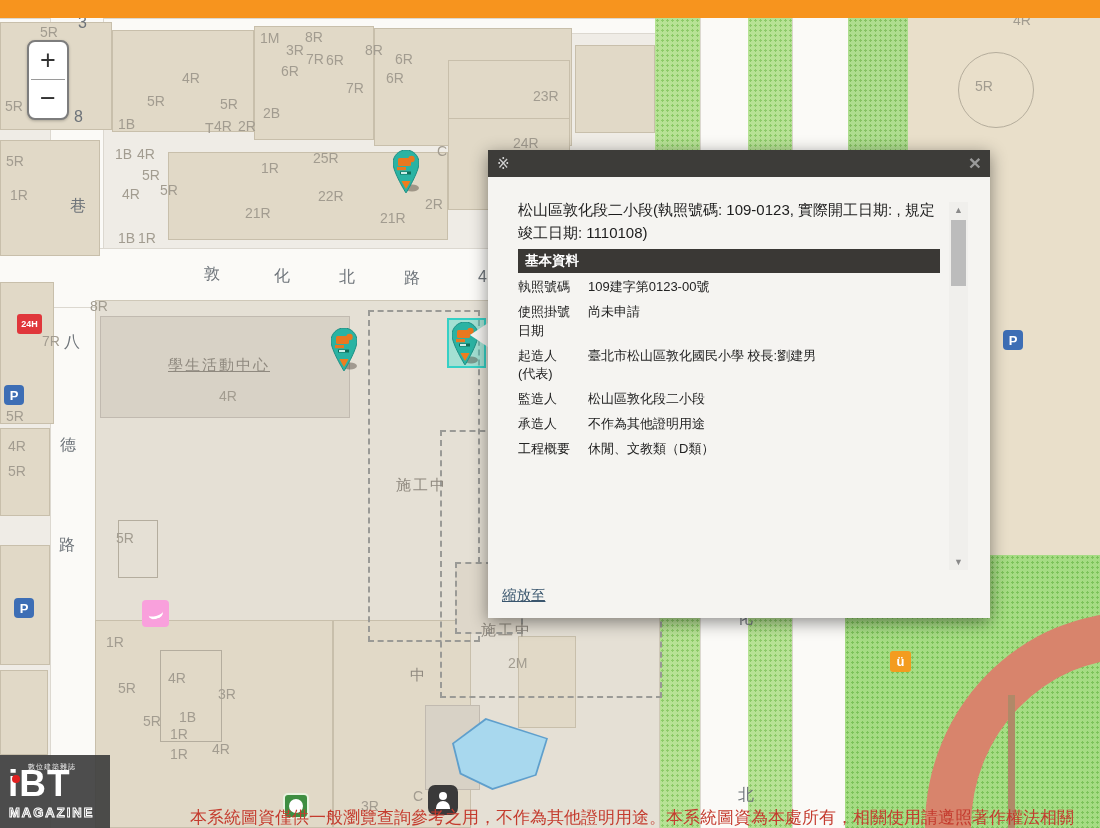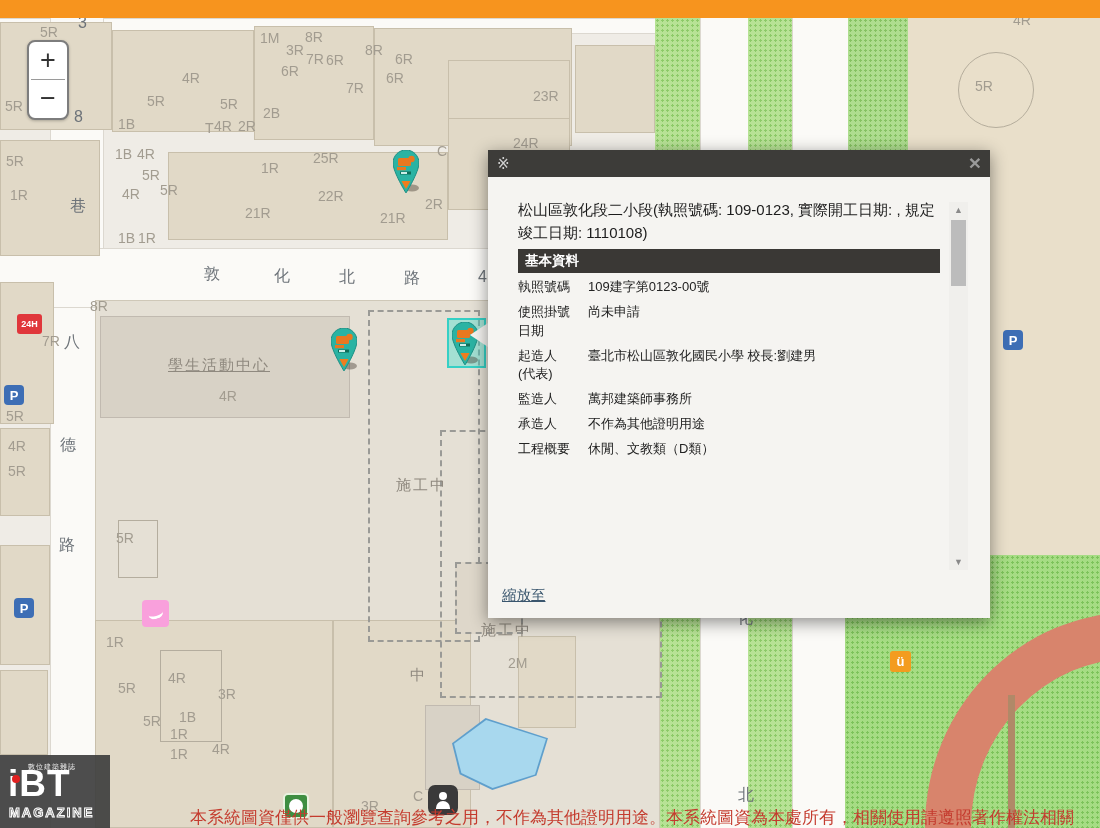--- a/index.html
+++ b/index.html
@@ -331,21 +331,21 @@
             <div class="trow">
               <div class="tlabel">使照掛號日期</div>
               <div class="tval">尚未申請</div>
             </div>
             <div class="trow">
               <div class="tlabel">起造人(代表)</div>
               <div class="tval">臺北市松山區敦化國民小學 校長:劉建男</div>
             </div>
             <div class="trow">
               <div class="tlabel">監造人</div>
-              <div class="tval">萬邦建築師事務所</div>
+              <div class="tval">松山區敦化段二小段</div>
             </div>
             <div class="trow">
               <div class="tlabel">承造人</div>
               <div class="tval">不作為其他證明用途</div>
             </div>
             <div class="trow">
               <div class="tlabel">工程概要</div>
               <div class="tval">休閒、文教類（D類）</div>
             </div>
           </div>

